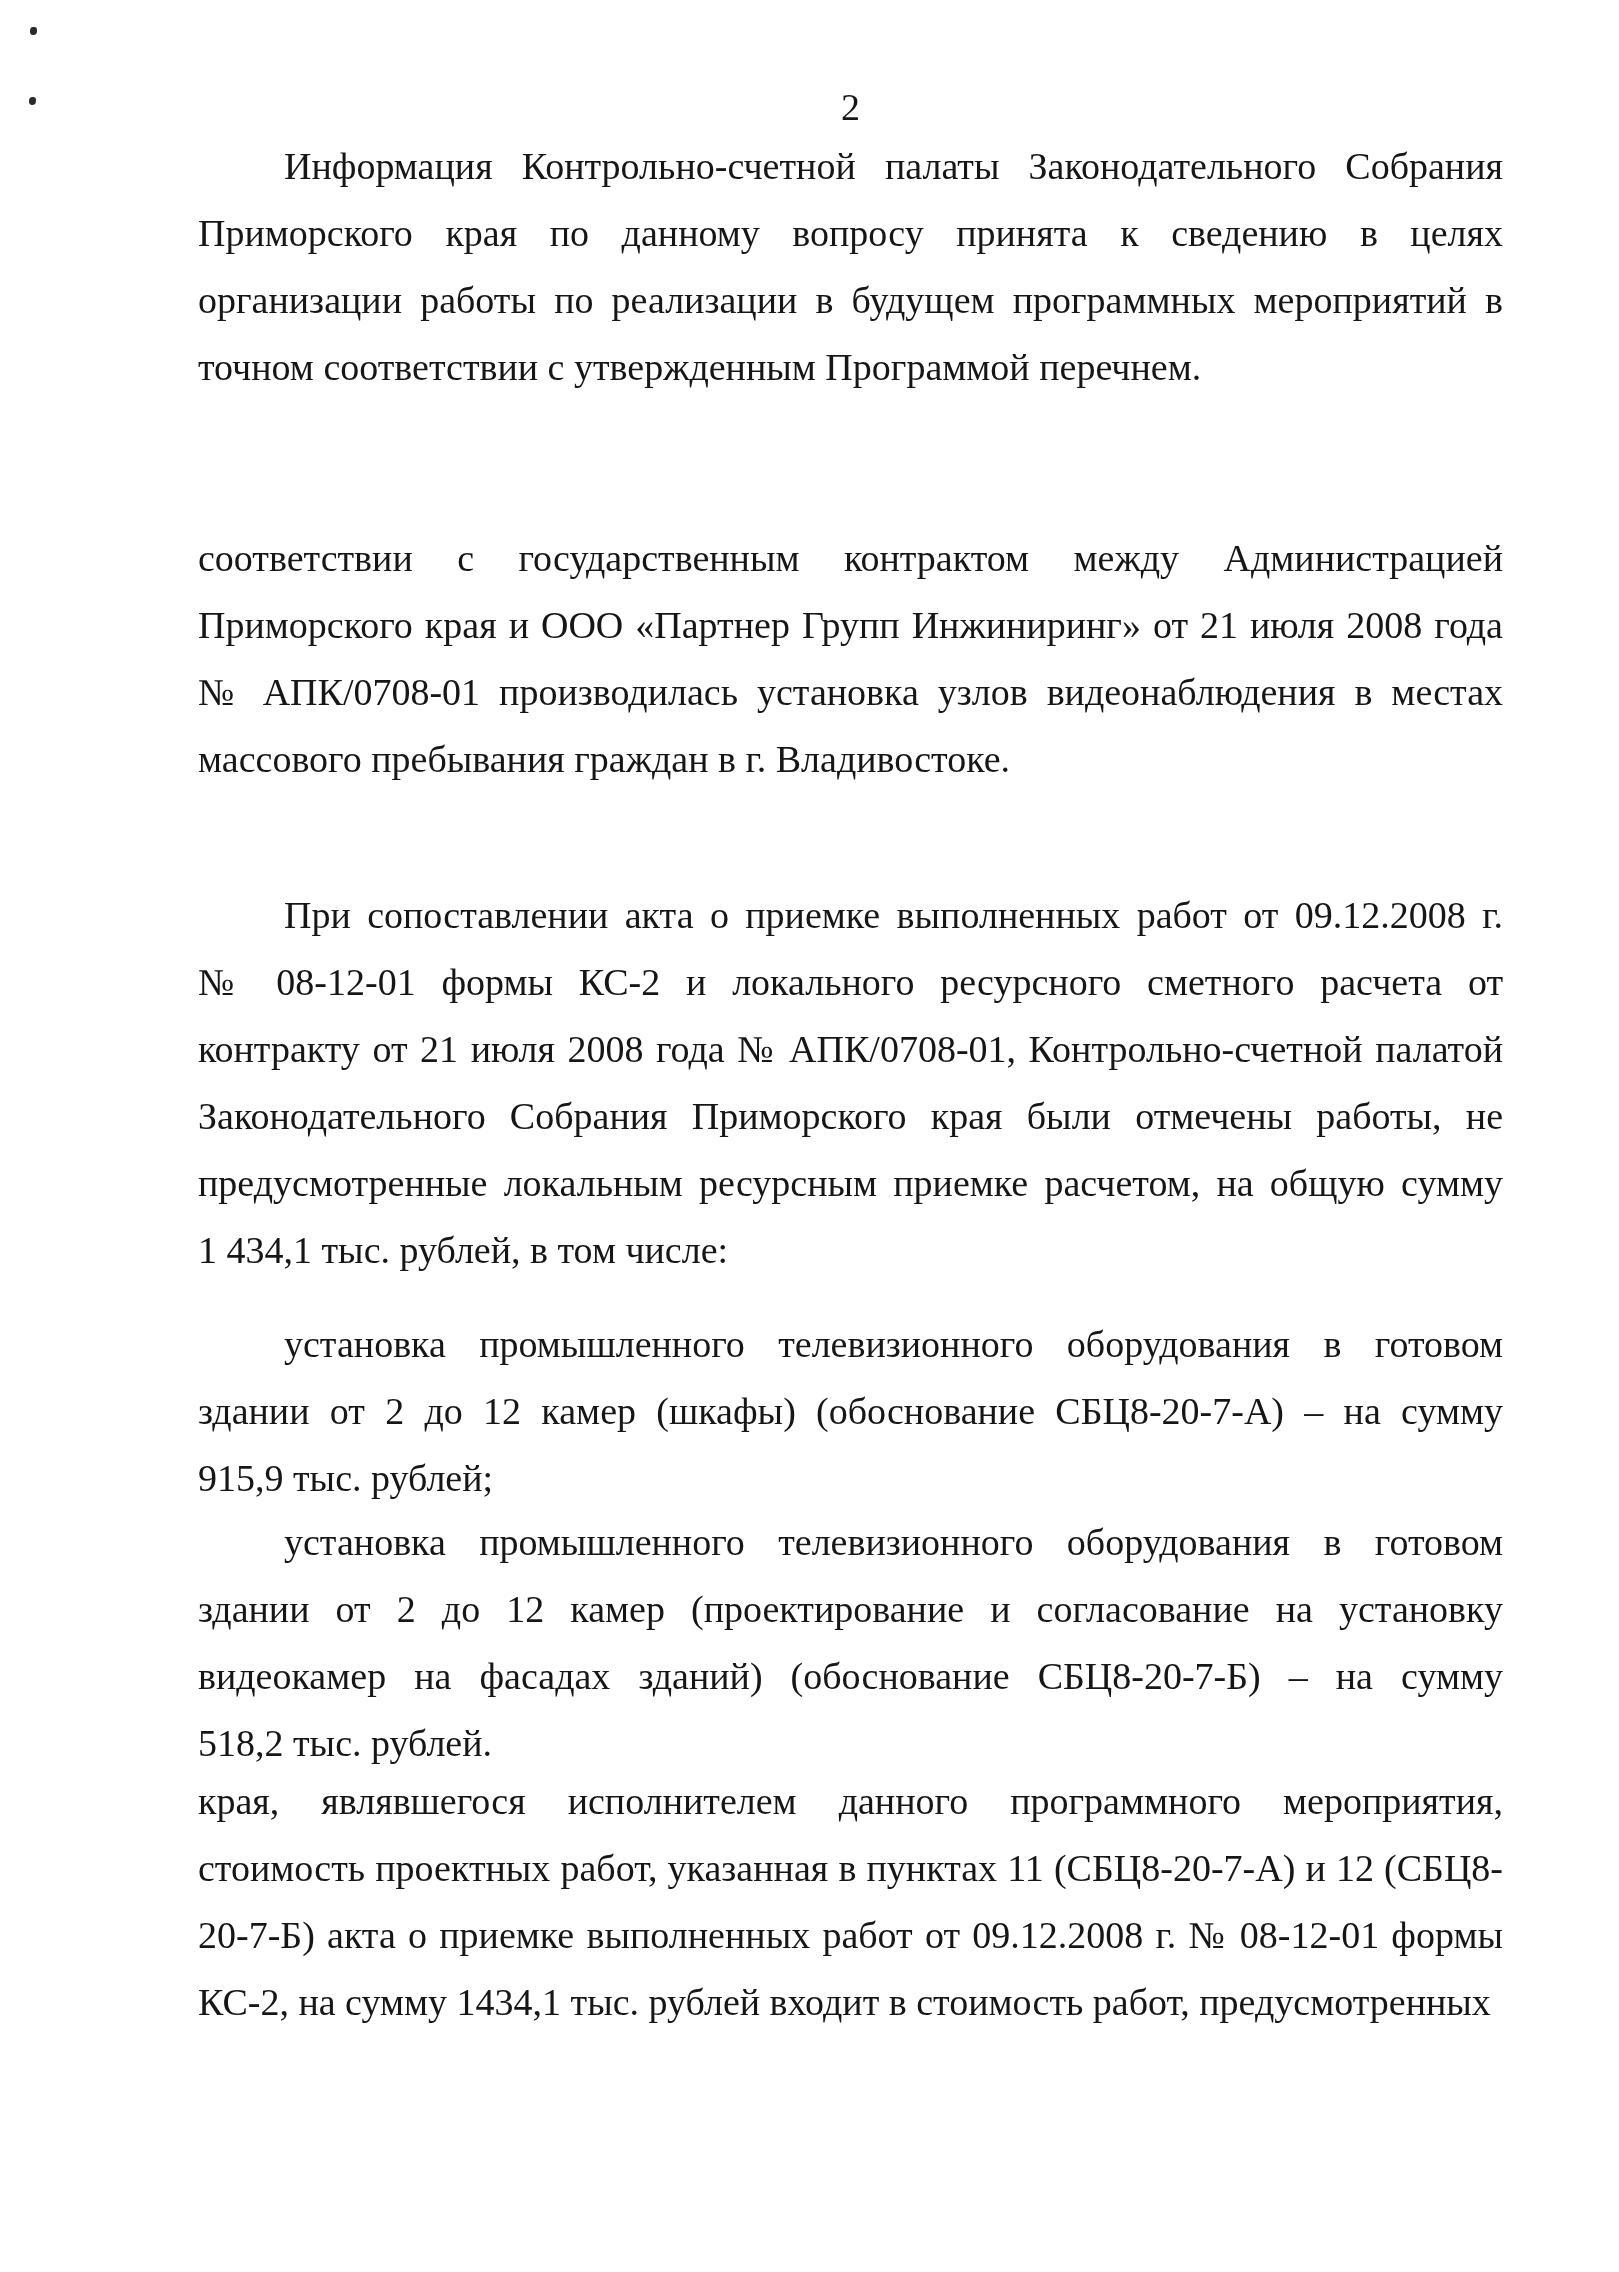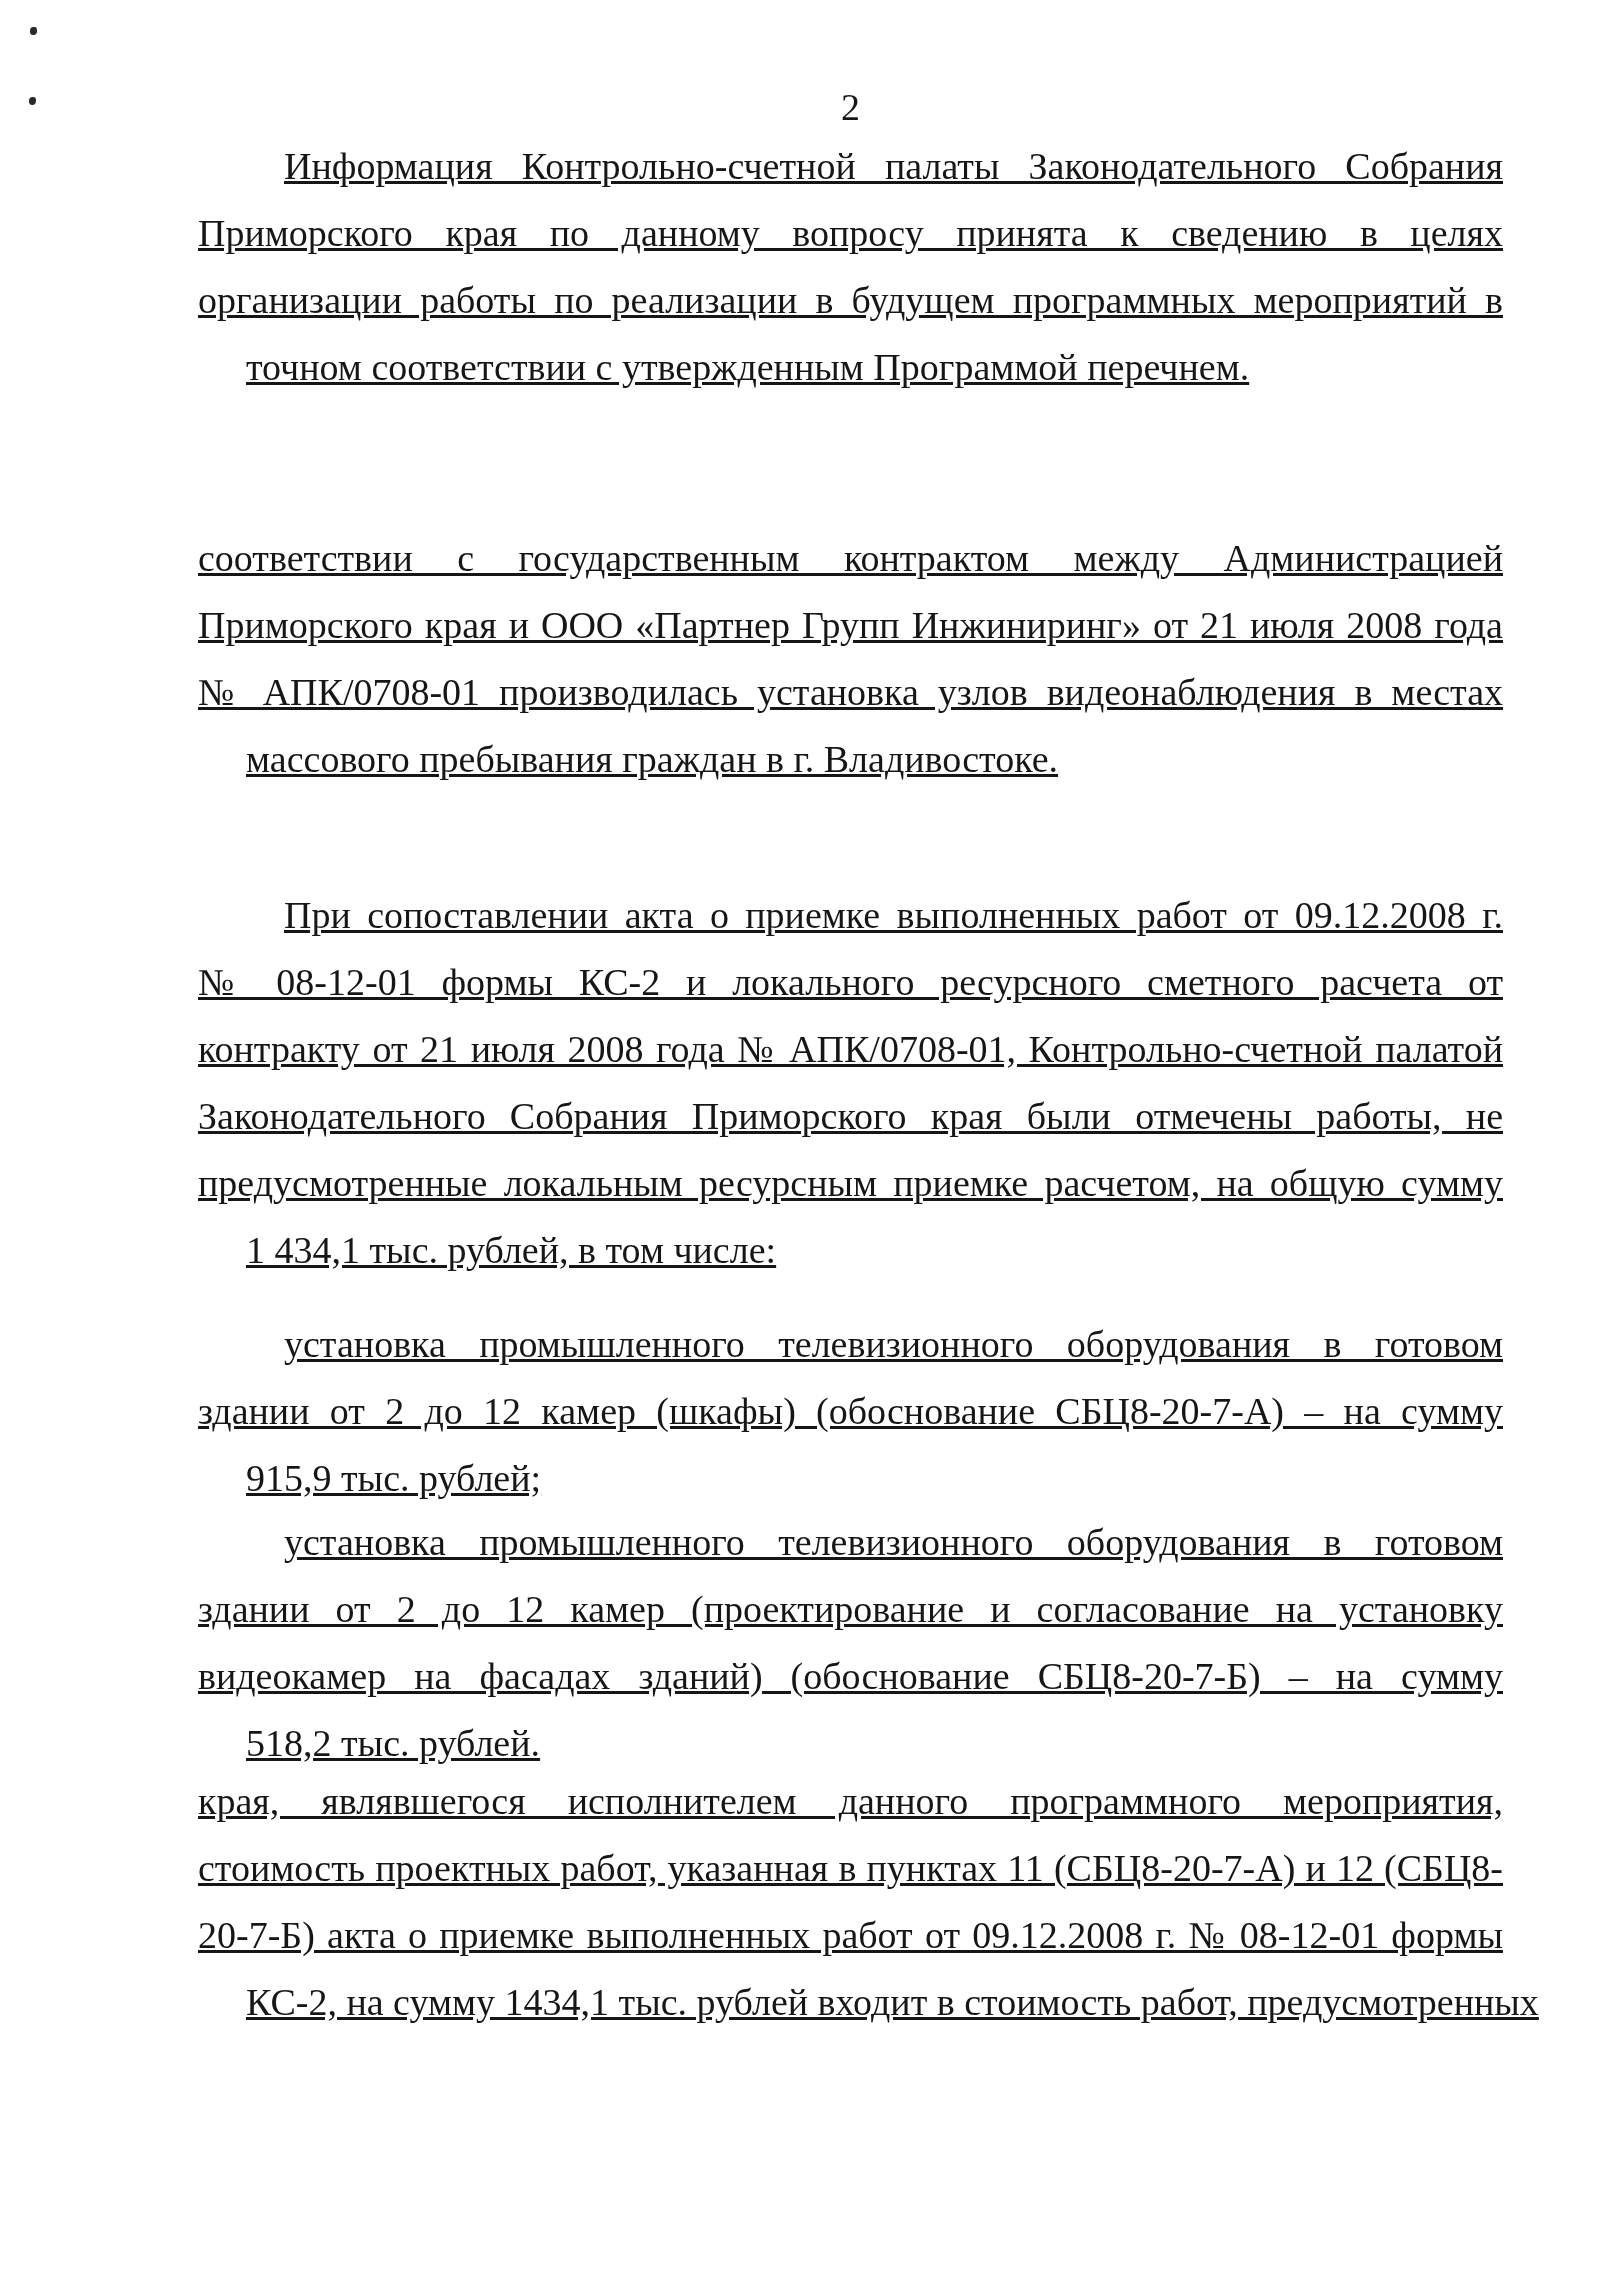--- a/index.html
+++ b/index.html
@@ -43,27 +43,25 @@
   .p2 { top: 525px; }
   .p3 { top: 882px; }
   .p4 { top: 1311px; }
   .p5 { top: 1509px; }
   .p6 { top: 1768px; }
   .line {
     white-space: nowrap;
     text-align: justify;
     text-align-last: justify;
     text-justify: inter-word;
-    text-decoration: underline;
   }
   .line.first { text-indent: 86px; }
   .line.last {
     text-align: right;
     text-align-last: left;
-    margin-left: 48px;
   }
 </style>
 </head>
 <body>
 
 <div class="page">
   <div class="speck speck-1"></div>
   <div class="speck speck-2"></div>
 
   <div class="page-number">2</div>

